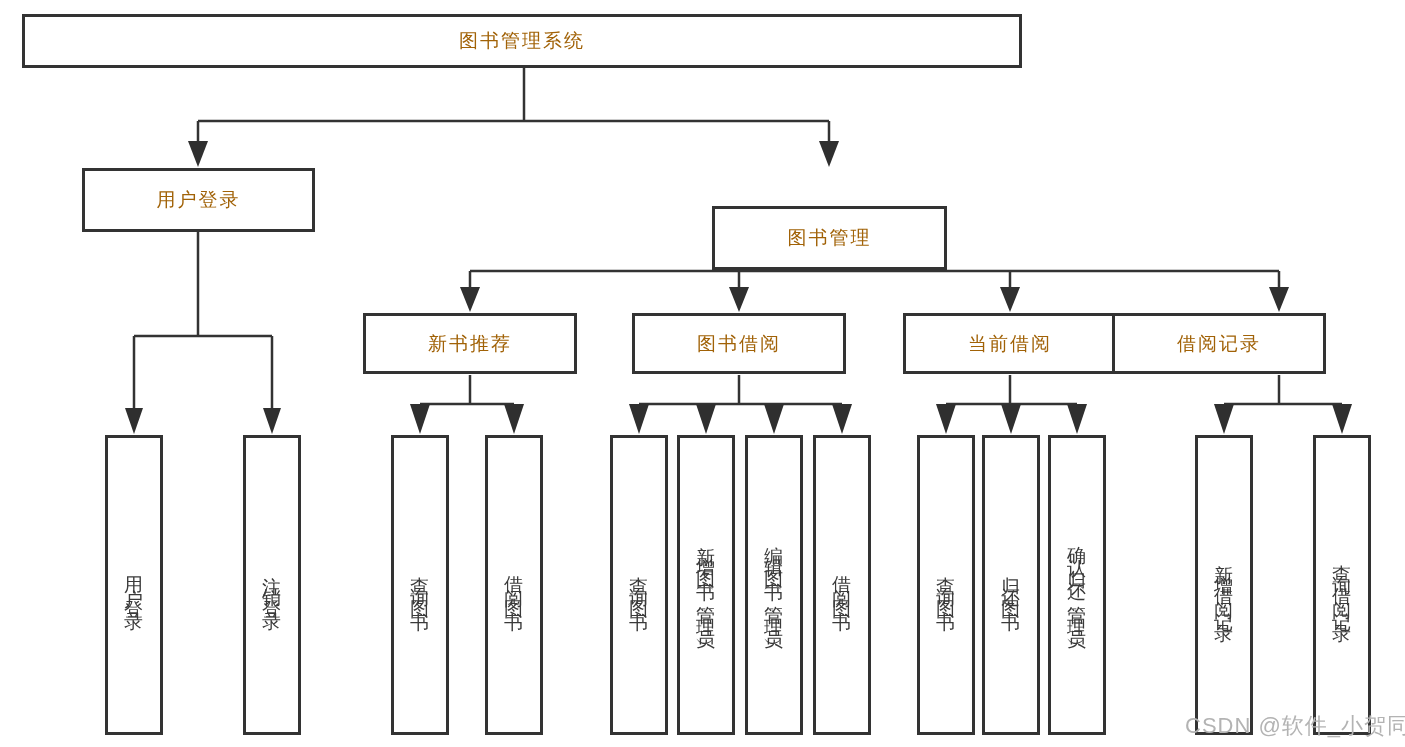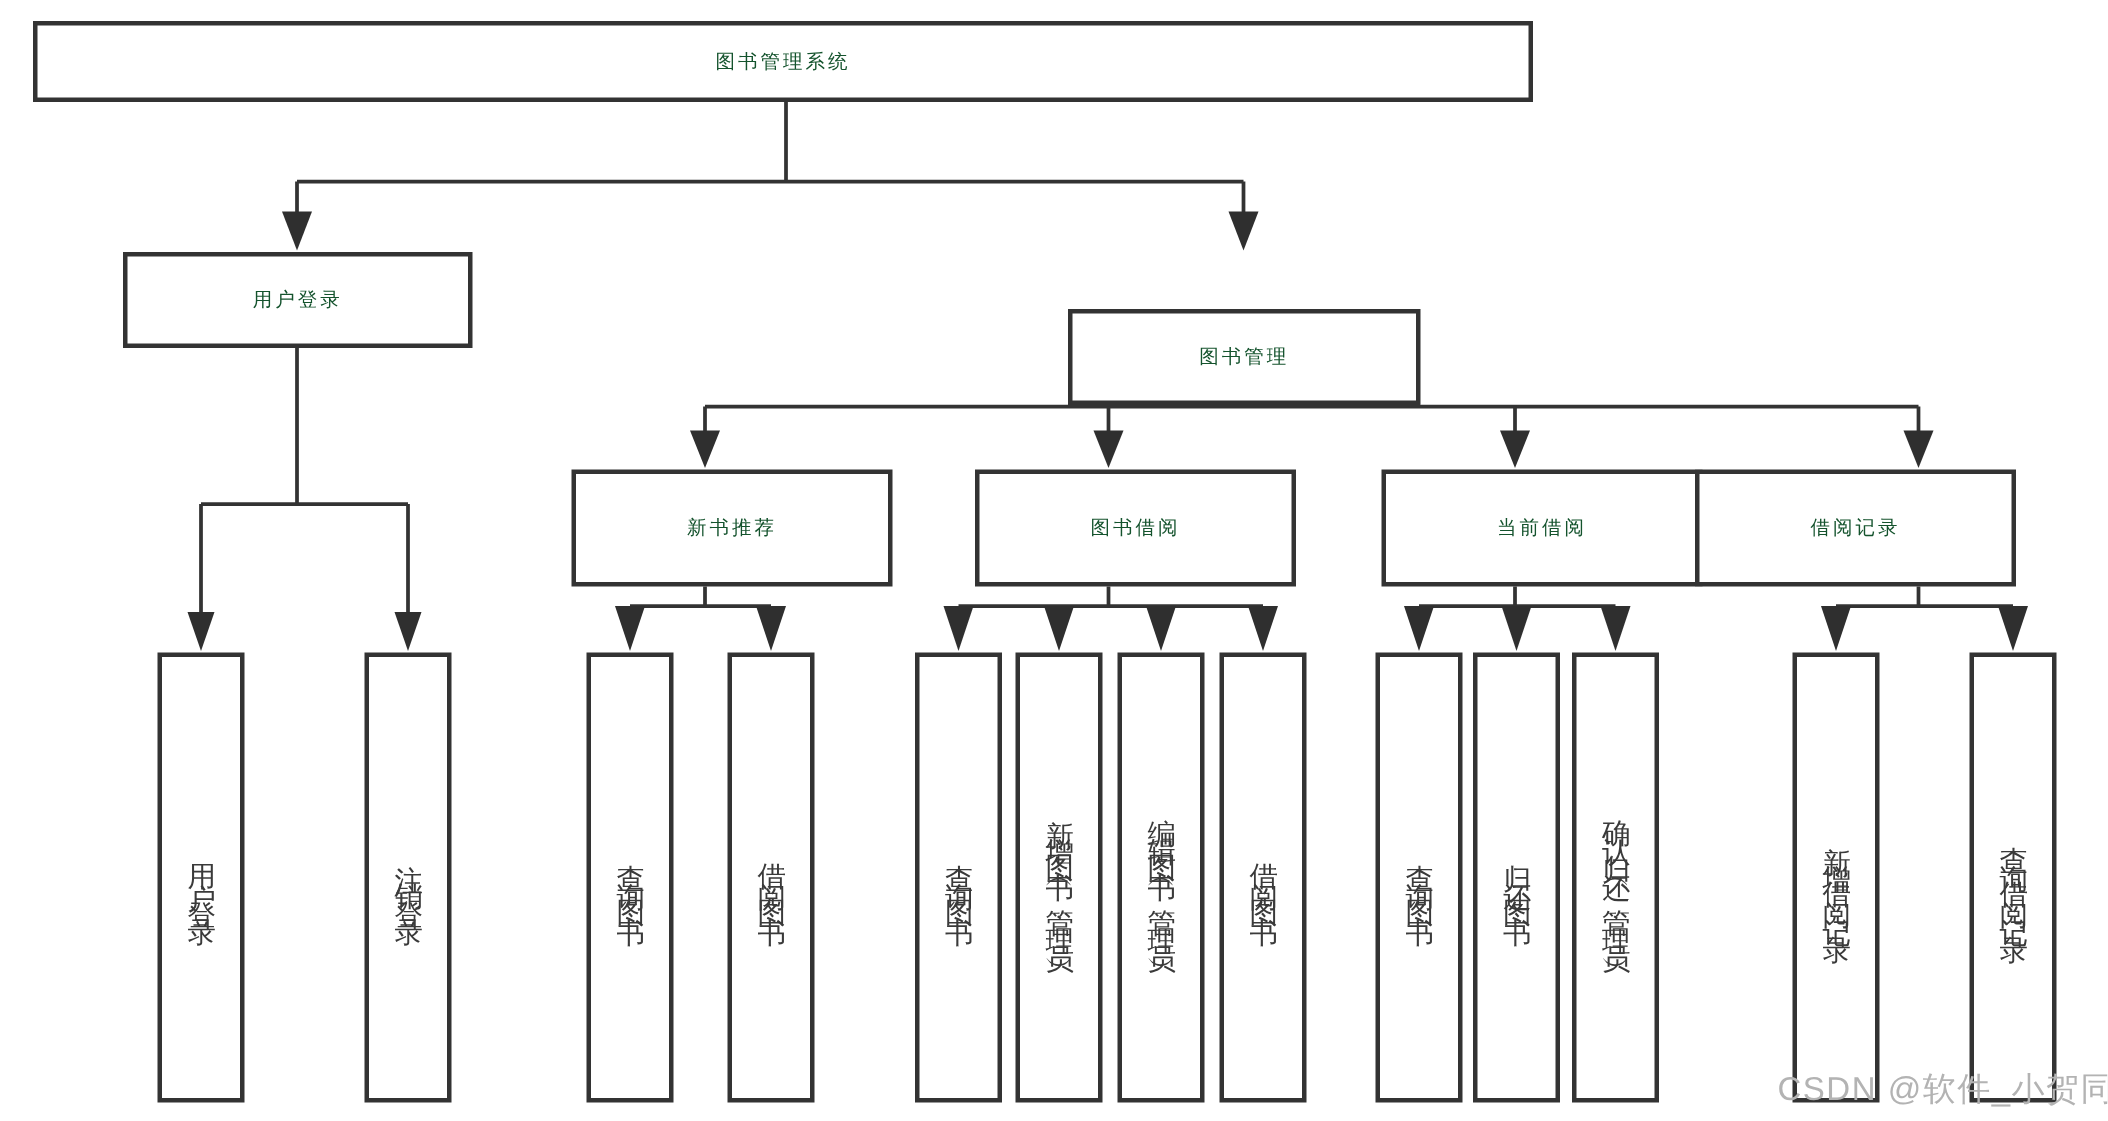--- a/index.html
+++ b/index.html
@@ -18,29 +18,29 @@
     pointer-events: none;
   }
   .hnode {
     position: absolute;
     box-sizing: border-box;
     border: 3px solid #333333;
     background: #ffffff;
     display: flex;
     align-items: center;
     justify-content: center;
-    font-size: 13px;
-    color: #14532d;
+    font-size: 19px;
+    color: #a16207;
     letter-spacing: 2px;
     white-space: nowrap;
   }
   .root-node   { left: 22px;  top: 14px;  width: 1000px; height: 54px; }
   .n-userlogin { left: 82px;  top: 168px; width: 233px;  height: 64px; }
   .n-bookmgmt  { left: 712px; top: 168px; width: 235px;  height: 64px; margin-top: 38px; }
-  .l3 { top: 313px; width: 214px; height: 78px; margin-left: 18px; }
+  .l3 { top: 313px; width: 214px; height: 61px; }
   .n-newbook   { left: 363px; }
   .n-borrow    { left: 632px; }
   .n-current   { left: 903px; }
   .n-records   { left: 1112px; }
   .leaf {
     position: absolute;
     top: 435px;
     width: 58px;
     height: 300px;
     box-sizing: border-box;

